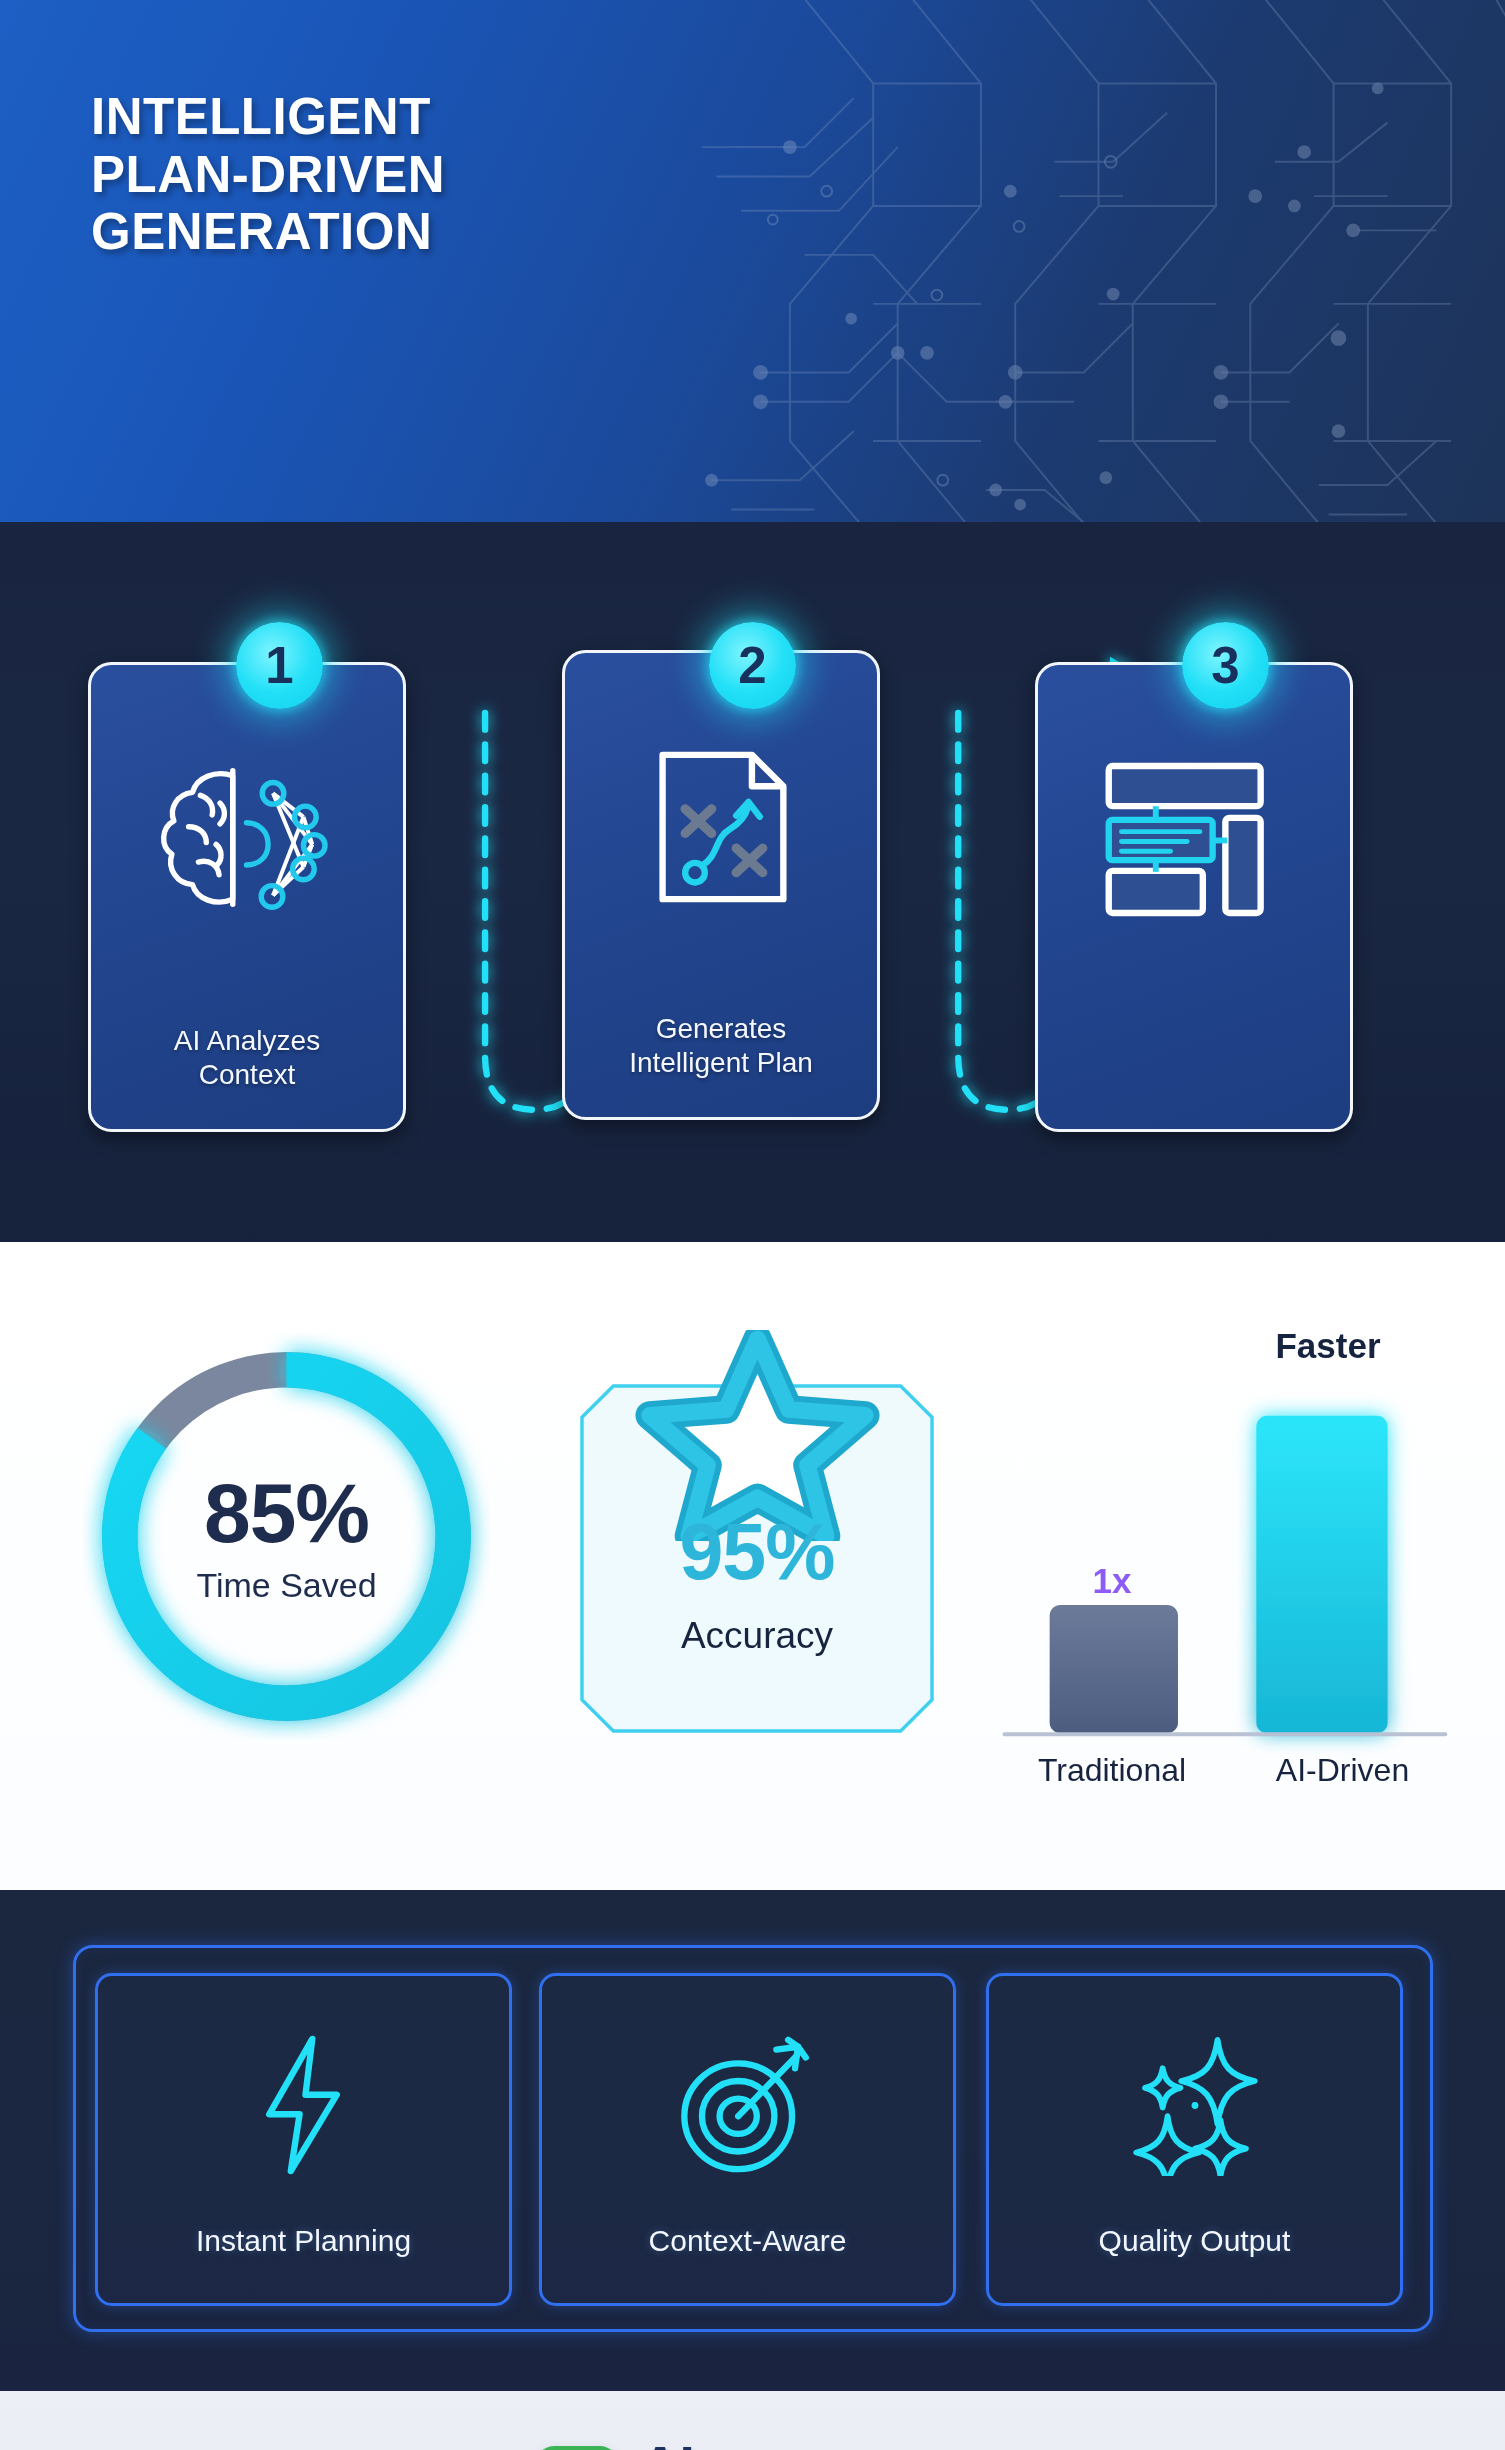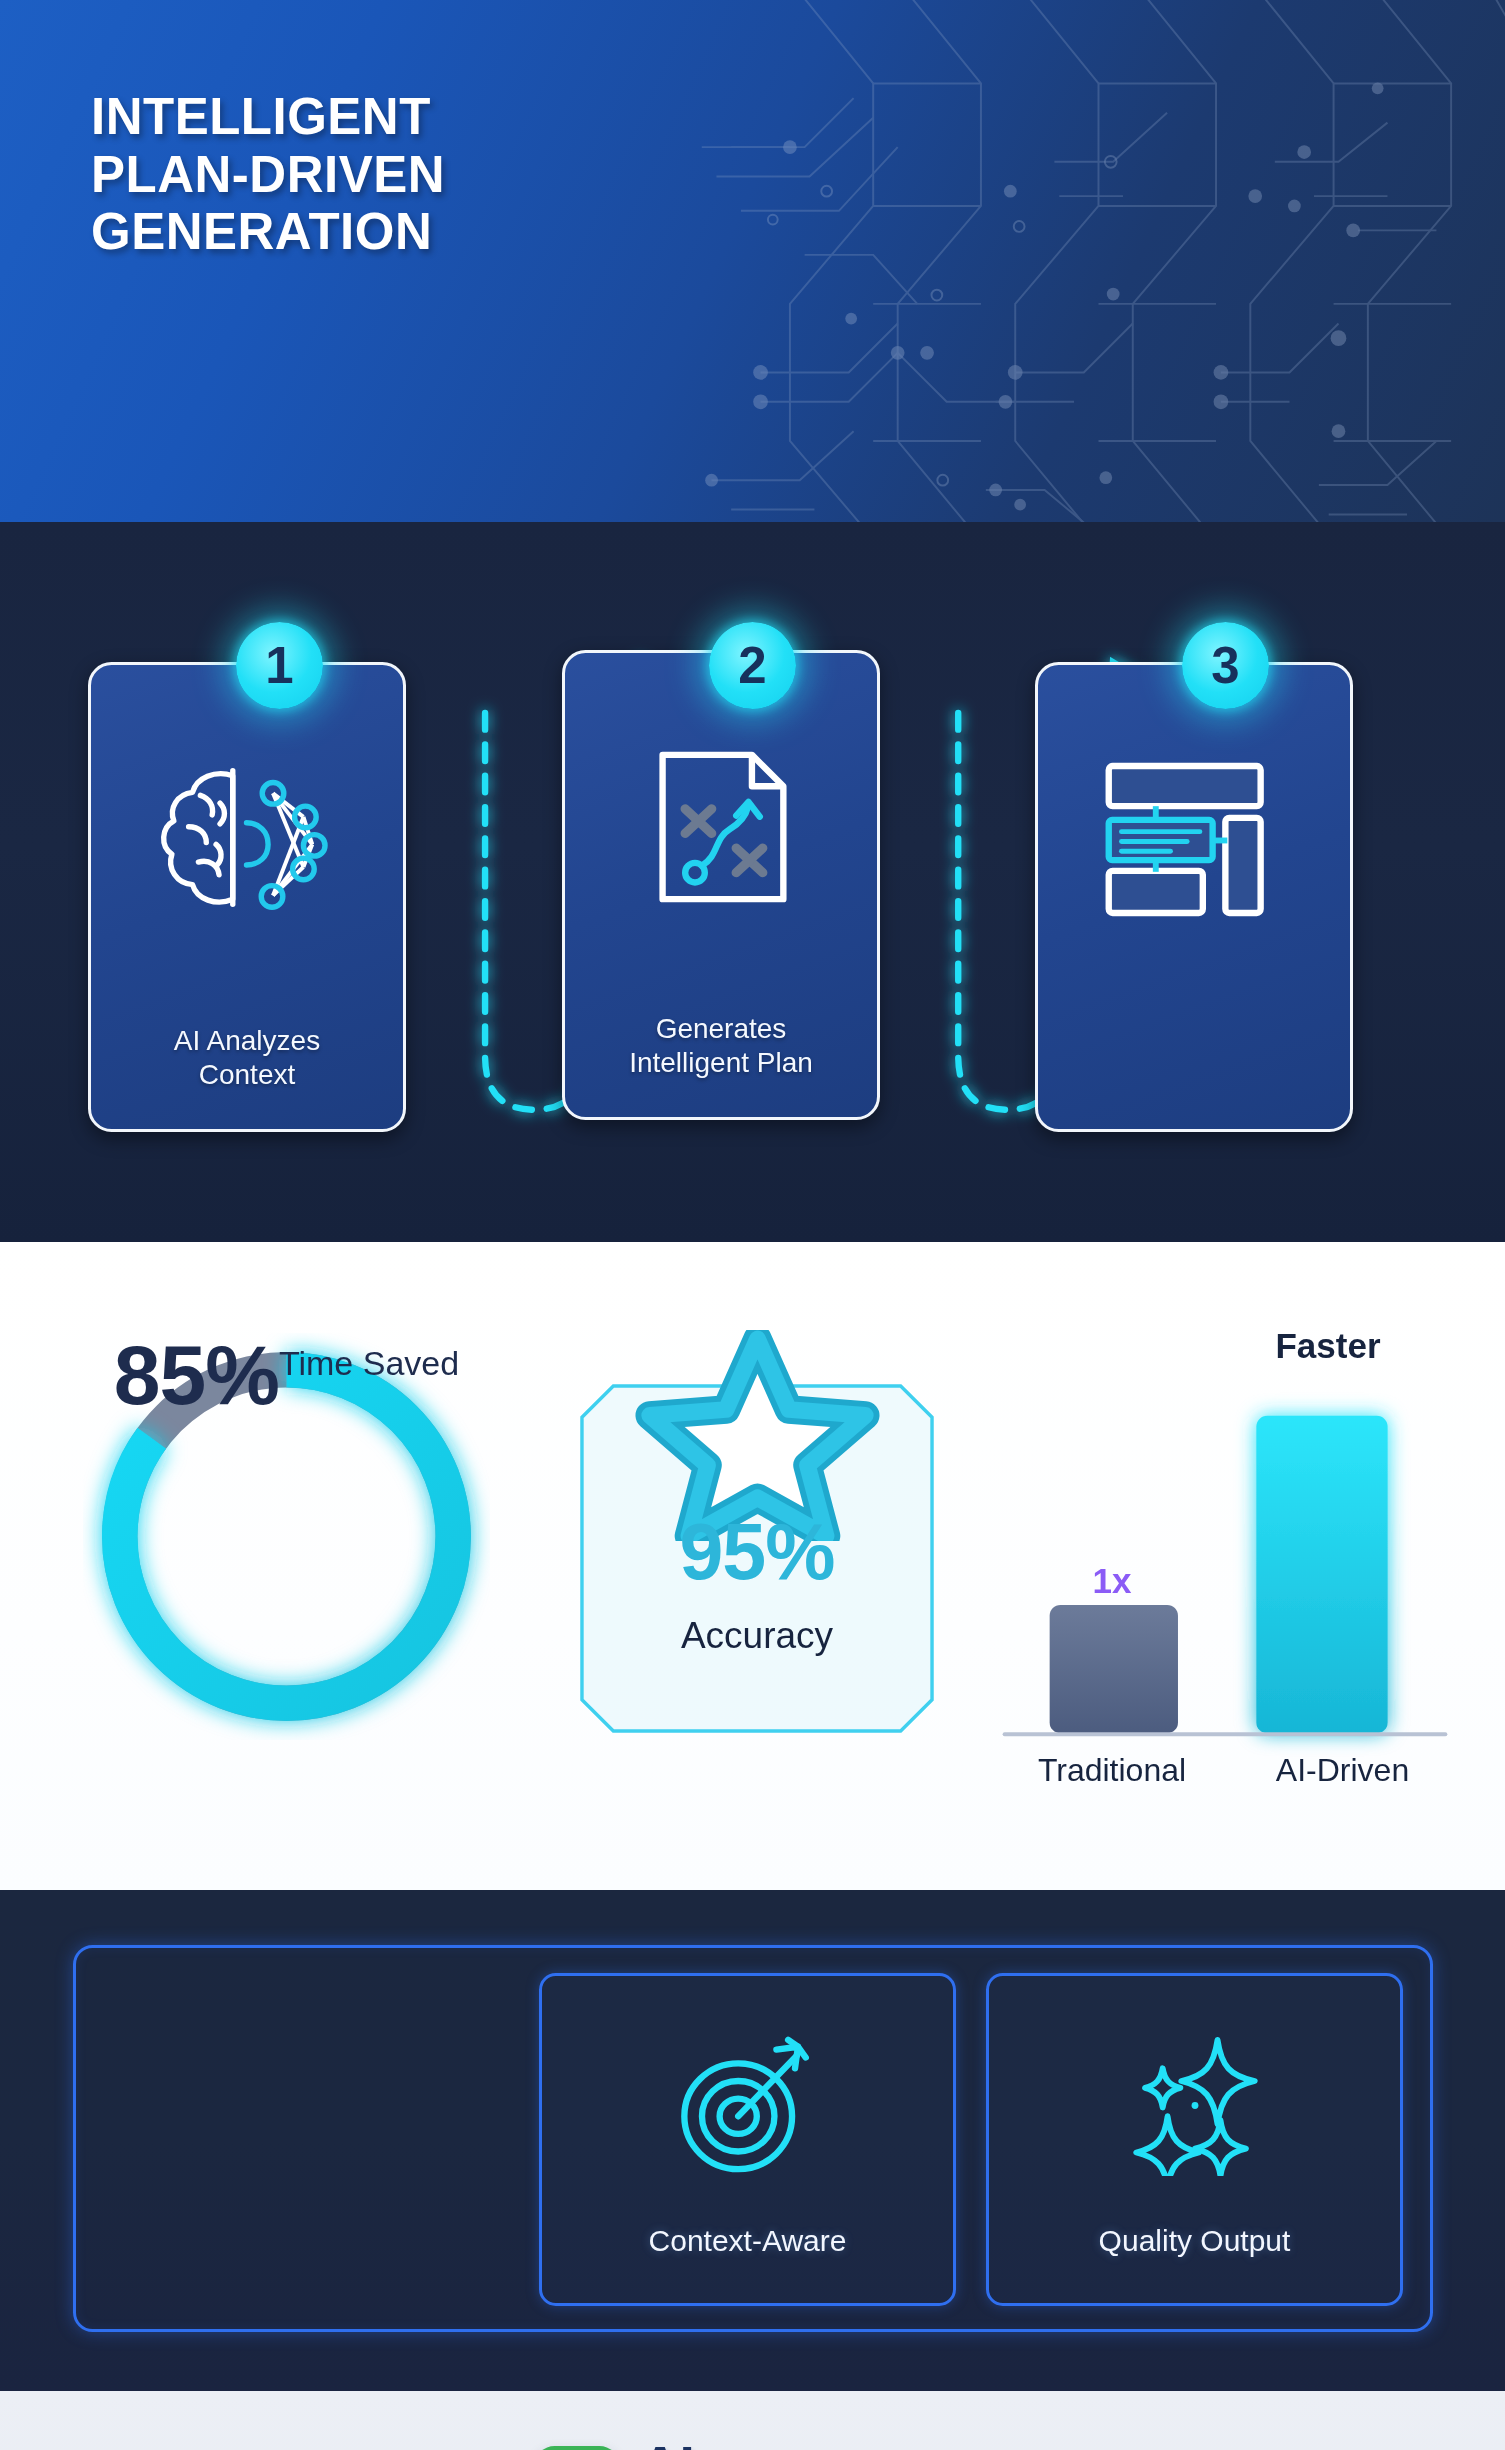--- a/index.html
+++ b/index.html
@@ -64,21 +64,21 @@
   }
 
   
   .stats{
     position:absolute;left:0;top:1242px;width:1505px;height:648px;
     background:linear-gradient(180deg,#ffffff 0%,#fdfeff 60%,#fbfdff 100%);
   }
   .donut{position:absolute;left:83px;top:1333px;width:407px;height:407px;}
   .donut-center{
     position:absolute;left:83px;top:1333px;width:407px;height:407px;
-    display:flex;flex-direction:row;align-items:flex-start;justify-content:center;
+    display:flex;flex-direction:column;align-items:center;justify-content:center;
     pointer-events:none;
   }
   .donut-value{font-size:84px;font-weight:bold;color:#1e2c4e;letter-spacing:-1px;line-height:1;}
   .donut-label{font-size:34px;color:#1e2c4e;margin-top:13px;line-height:1;}
 
   .badge-card{position:absolute;left:578px;top:1382px;width:358px;height:353px;}
   .badge-star{position:absolute;left:635px;top:1330px;width:245px;height:211px;}
   .badge-value{
     position:absolute;left:578px;top:1512px;width:358px;text-align:center;
     font-size:79px;font-weight:bold;color:#2db6da;line-height:1;letter-spacing:-1px;
@@ -405,20 +405,26 @@
     <line x1="40" y1="980" x2="940" y2="980" stroke="#b8c2d4" stroke-width="8" stroke-linecap="round"></line>
   </svg>
   <div class="bar-big-sub">Faster</div>
   <div class="bar-small-label">1x</div>
   <div class="bar-cat left">Traditional</div>
   <div class="bar-cat right">AI-Driven</div>
 
   <div class="features"></div>
   <div class="feature-outer"></div>
 
+  <div class="feature-card f1">
+    <svg class="feature-icon" width="103" height="142" viewBox="0 0 210 290">
+      <path d="M122 10 L34 164 L96 164 L78 280 L172 124 L108 124 Z" fill="none" stroke="#22e0f7" stroke-width="13" stroke-linejoin="round" stroke-linecap="round"></path>
+    </svg>
+    <div class="feature-label">Instant Planning</div>
+  </div>
 
   <div class="feature-card f3">
     <svg class="feature-icon" width="147" height="142" viewBox="0 0 300 290">
       <g fill="none" stroke="#22e0f7" stroke-width="12" stroke-linejoin="round">
         <path d="M196 12 C204 66 222 86 272 96 C222 108 204 128 196 184 C188 128 170 108 122 96 C170 86 188 66 196 12 Z"></path>
         <path d="M84 70 C88 94 98 104 120 110 C98 116 88 126 84 150 C80 126 70 116 48 110 C70 104 80 94 84 70 Z"></path>
         <path d="M94 168 C100 214 116 232 158 242 C116 252 100 270 94 312 C88 270 72 252 30 242 C72 232 88 214 94 168 Z"></path>
         <path d="M202 176 C207 212 220 226 254 234 C220 242 207 256 202 290 C197 256 184 242 150 234 C184 226 197 212 202 176 Z"></path>
         <circle cx="150" cy="146" r="7" fill="#22e0f7" stroke="none"></circle>
       </g>

